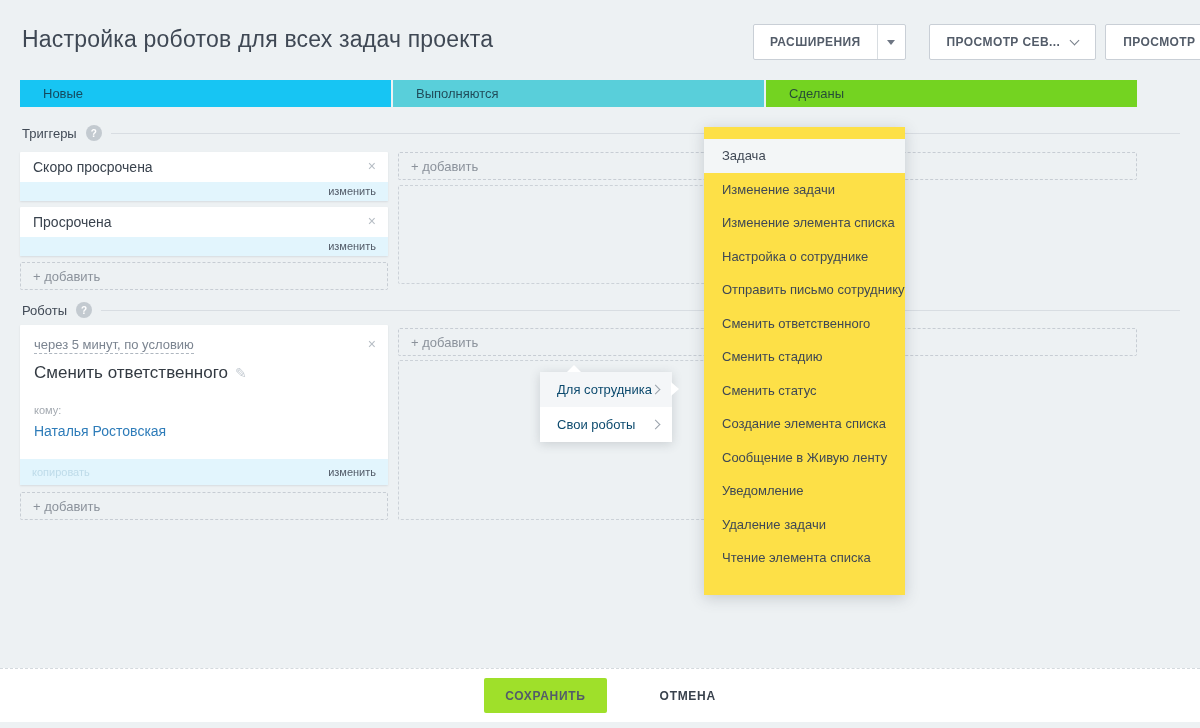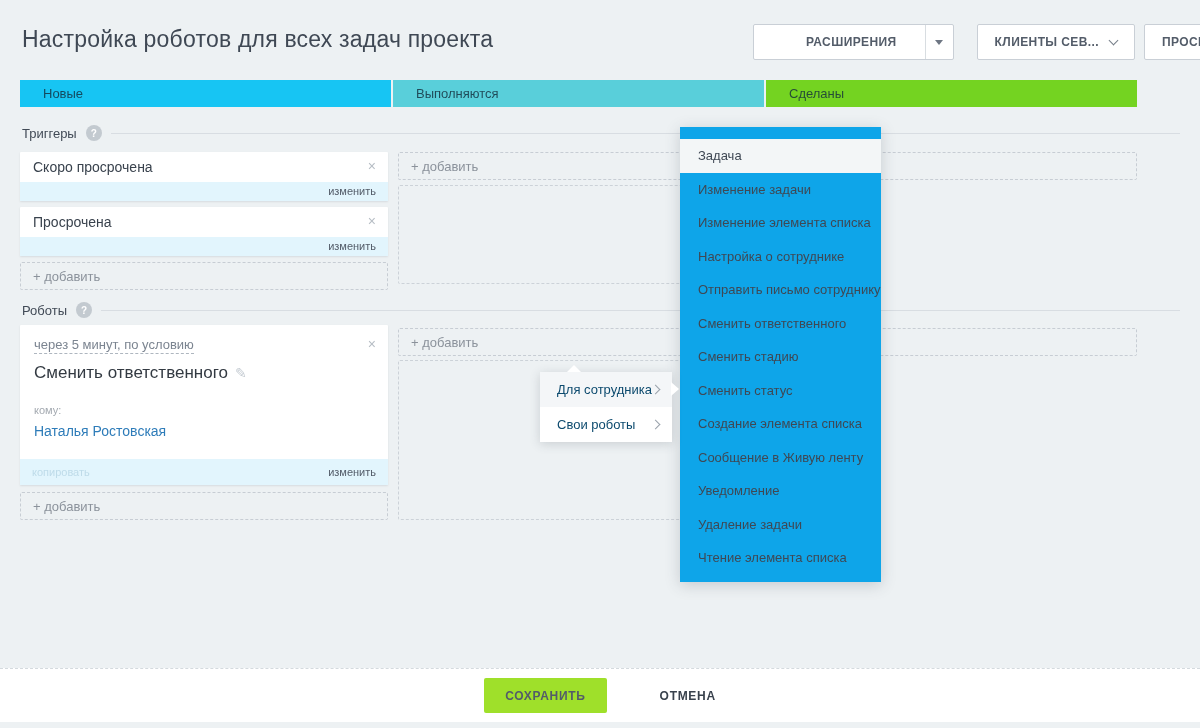--- a/index.html
+++ b/index.html
@@ -17,21 +17,21 @@
   }
   
   .header-buttons{ position:absolute; left:753px; top:24px; display:flex; align-items:center; }
   .hbtn{
     display:inline-flex; align-items:center; height:36px;
     background:#fff; border:1px solid #c9cfd6; border-radius:2px;
     font-size:12px; font-weight:700; color:#535c69; letter-spacing:.4px;
     padding:0 17px; cursor:pointer; white-space:nowrap;
   }
   .hbtn.split{ padding:0; margin-right:23px; }
-  .split-label{ padding:0 28px;margin-left:24px; }
+  .split-label{ padding:0 16px; }
   .hbtn-divider{ width:1px; align-self:stretch; background:#d8dde1; }
   .hbtn-caret-zone{ width:27px; display:flex; align-items:center; justify-content:center; cursor:pointer; align-self:stretch;}
   .caret-down{ width:0; height:0; border-left:4px solid transparent; border-right:4px solid transparent; border-top:5px solid #6e7683; }
   .hbtn.clients{ margin-right:9px; }
   .chevron-down{ width:7px; height:7px; border-right:1.5px solid #767e89; border-bottom:1.5px solid #767e89; transform:rotate(45deg); margin-left:11px; margin-top:-3px; }
   
   .stage-bar{ position:absolute; left:20px; top:80px; width:1117px; height:27px; display:flex; gap:2px; }
   .stage-tab{ flex:1; display:flex; align-items:center; padding-left:23px; cursor:pointer; }
   .stage-label{ font-size:13px; color:rgba(20,45,60,.82); }
   
@@ -58,21 +58,21 @@
   .rc-top{ display:flex; justify-content:space-between; align-items:flex-start; padding:12px 12px 0 14px; }
   .cond-link{ font-size:13px; color:#7b8490; border-bottom:1px dashed #aeb6bf; padding-bottom:1px; cursor:pointer; }
   .rc-title-row{ margin:9px 14px 0; font-size:17px; color:#333a42; display:flex; align-items:center; gap:7px; }
   .pencil-icon{ color:#c3cad1; font-size:14px; cursor:pointer; }
   .rc-to{ margin:21px 14px 0; font-size:11px; color:#a3a9b0; }
   .rc-assignee{ margin:7px 14px 0; font-size:14px; color:#2e7cb9; cursor:pointer; }
   .rc-foot{ position:absolute; bottom:0; left:0; right:0; height:26px; background:#e2f5fd; display:flex; justify-content:space-between; align-items:center; padding:0 12px; font-size:11px; }
   .copy-link{ color:#bedbe9; cursor:pointer; }
   .rc-foot .edit-link{ color:#535c69; }
   
-  .robot-menu{ position:absolute; left:680px; top:127px; width:201px; padding:12px 0 7px; background:#0ea5e9; box-shadow:0 3px 14px rgba(60,70,80,.22); z-index:5; }
+  .robot-menu{ position:absolute; left:704px; top:127px; width:201px; padding:12px 0 20px; background:#fde047; box-shadow:0 3px 14px rgba(60,70,80,.22); z-index:5; }
   .menu-item{ height:33.5px; line-height:33.5px; padding-left:18px; font-size:13px; color:#3f4854; cursor:pointer; }
   .menu-item.highlighted{ background:#f3f6f7; }
   
   .cat-menu{ position:absolute; left:540px; top:372px; width:132px; background:#fff; box-shadow:0 2px 10px rgba(60,70,80,.2); z-index:6; }
   .cat-menu::before{ content:''; position:absolute; top:-7px; left:27px; border-left:7px solid transparent; border-right:7px solid transparent; border-bottom:7px solid #fff; }
   .cat-item{ height:35px; display:flex; align-items:center; justify-content:space-between; padding:0 13px 0 17px; font-size:13px; color:#0c4a6e; cursor:pointer; position:relative; }
   .cat-item.highlighted{ background:#f4f6f8; }
   .cat-item.highlighted::after{ content:''; position:absolute; right:-7px; top:10px; border-top:7px solid transparent; border-bottom:7px solid transparent; border-left:8px solid #fff; }
   .chev-right{ width:7px; height:7px; border-right:1.5px solid #9aa2ab; border-bottom:1.5px solid #9aa2ab; transform:rotate(-45deg); }
   
@@ -87,21 +87,21 @@
 
 <div class="header-buttons">
   <div class="hbtn split">
     <span class="split-label">РАСШИРЕНИЯ</span>
     <span class="hbtn-divider"></span>
     <span class="hbtn-caret-zone">
         <span class="caret-down"></span>
       </span>
   </div>
   <div class="hbtn clients">
-    <span>КЛИЕНТЫ СЕВ...</span>
+    <span>ПРОСМОТР СЕВ...</span>
     <span class="chevron-down"></span>
   </div>
   <div class="hbtn">
     <span>ПРОСМОТР</span>
   </div>
 </div>
 
 <div class="stage-bar">
 
 <div class="stage-tab" style="background: rgb(23, 197, 243);">

